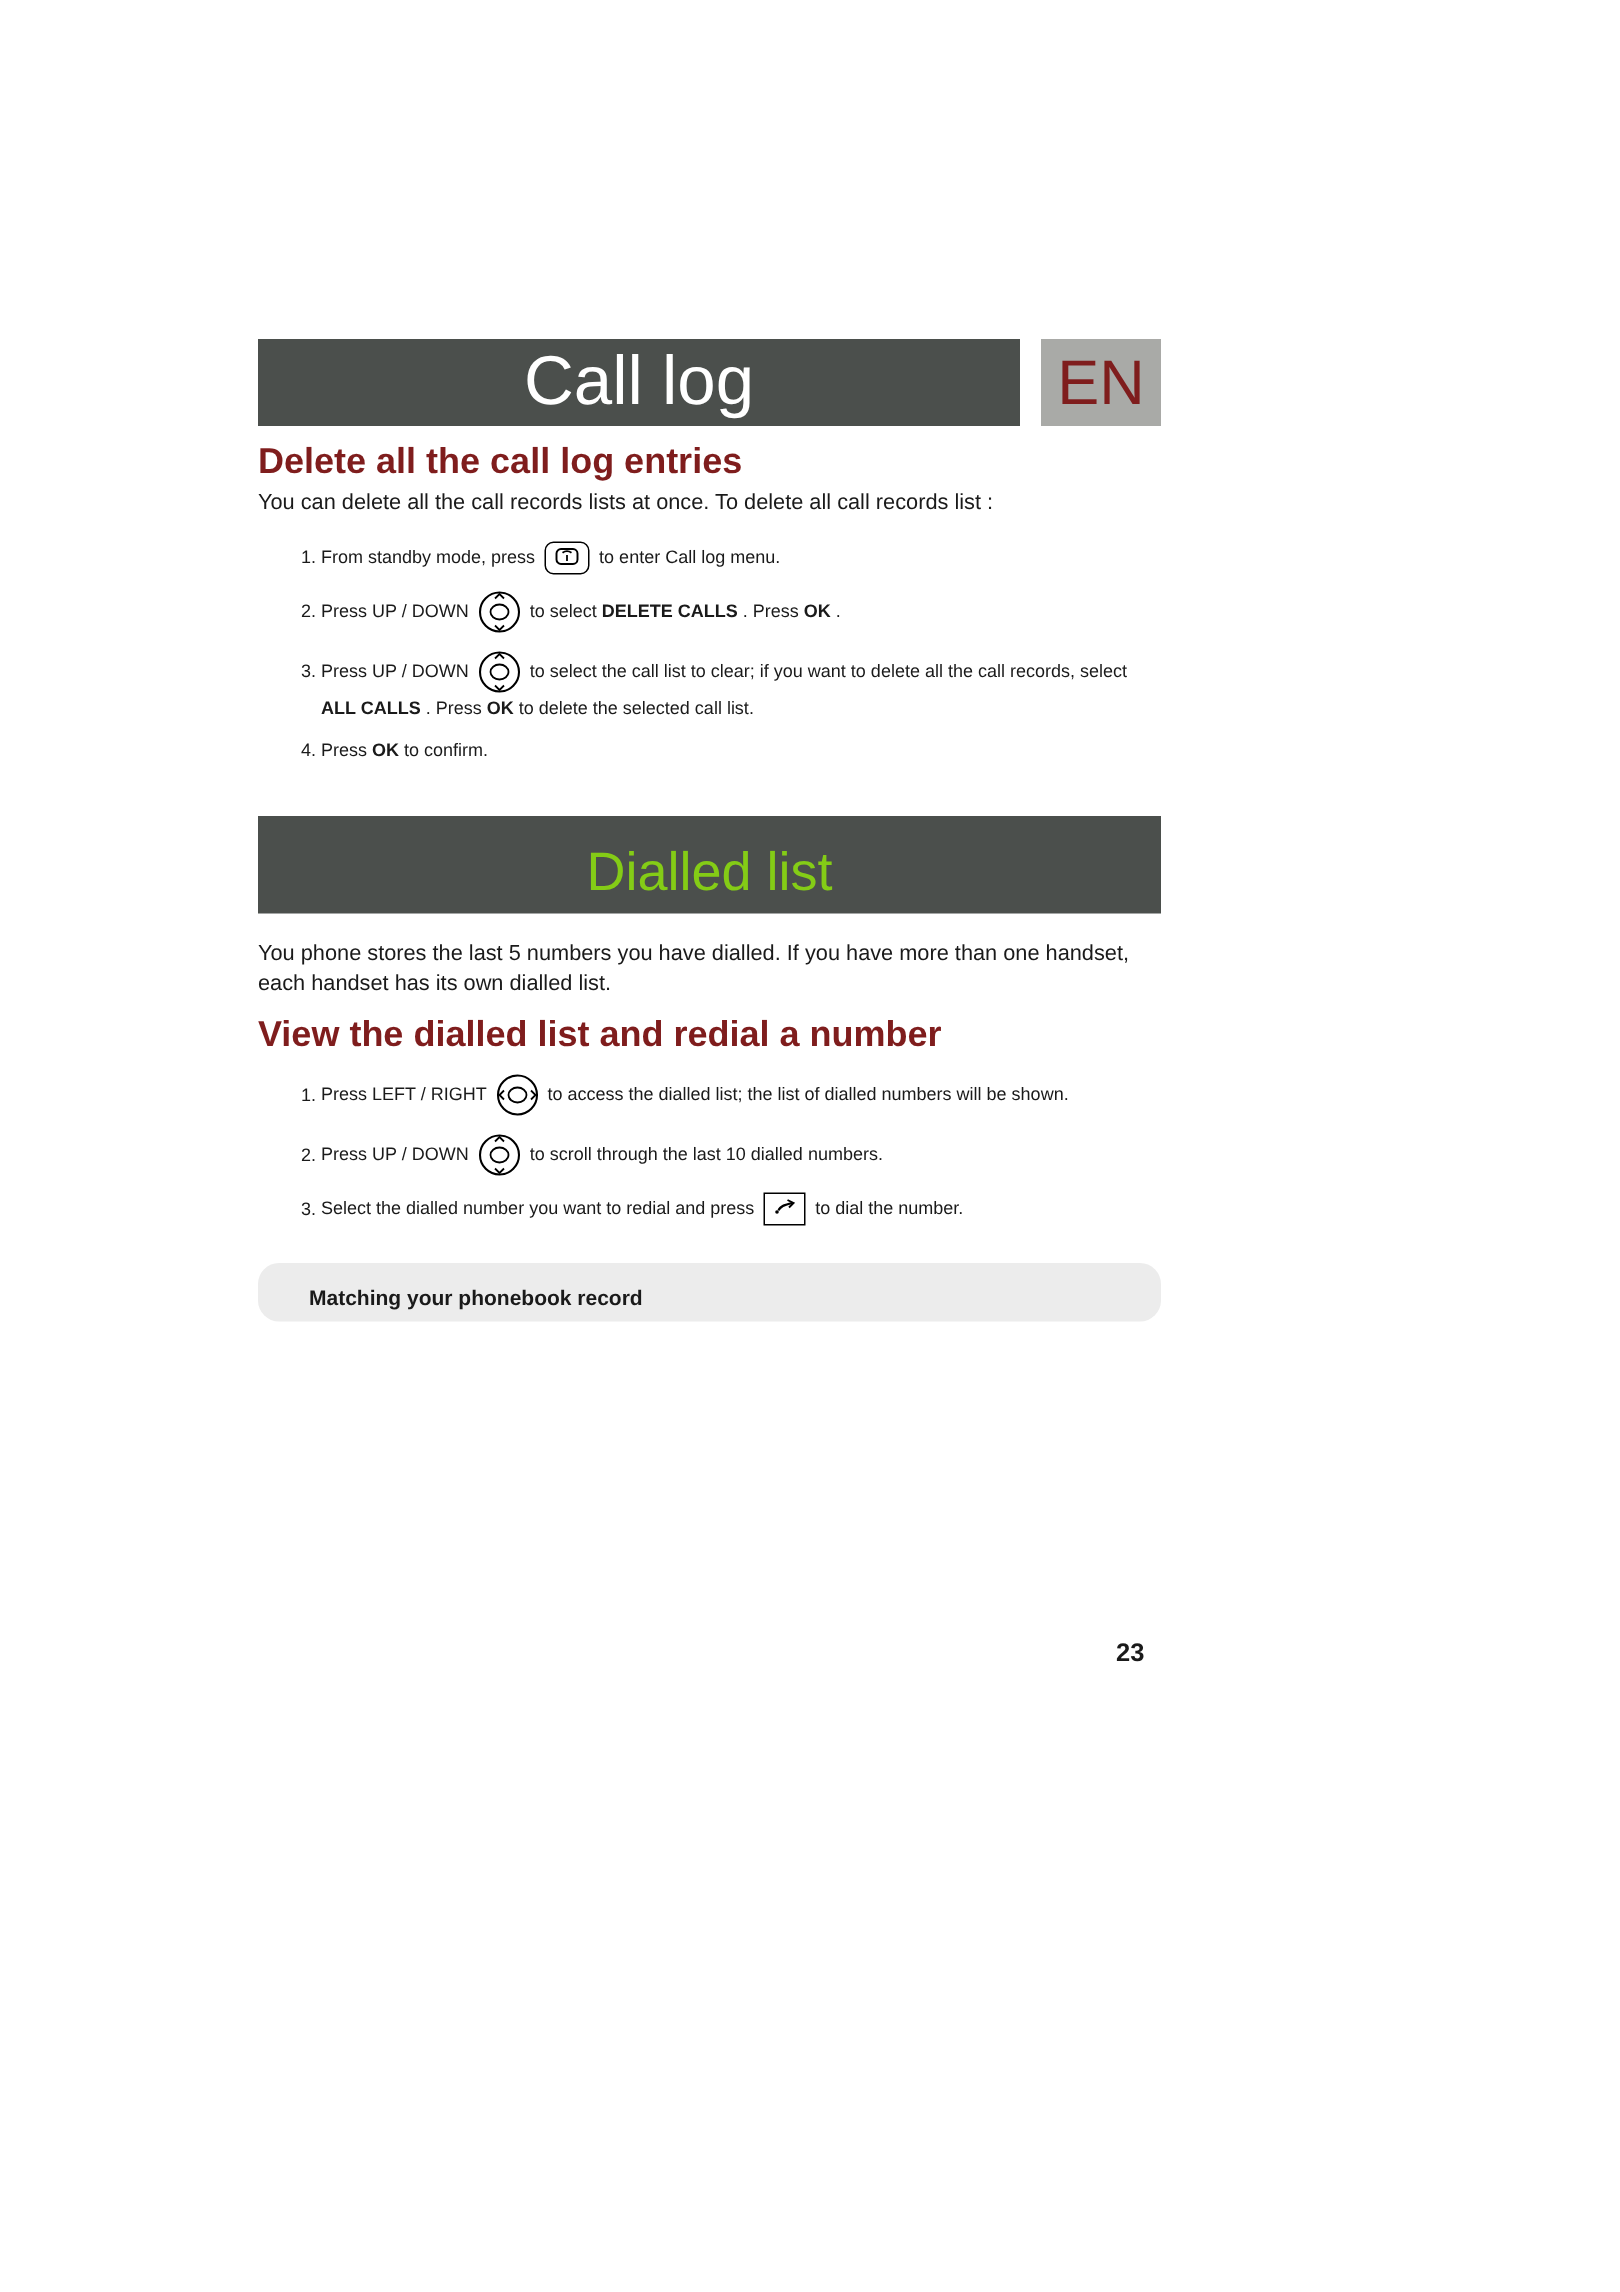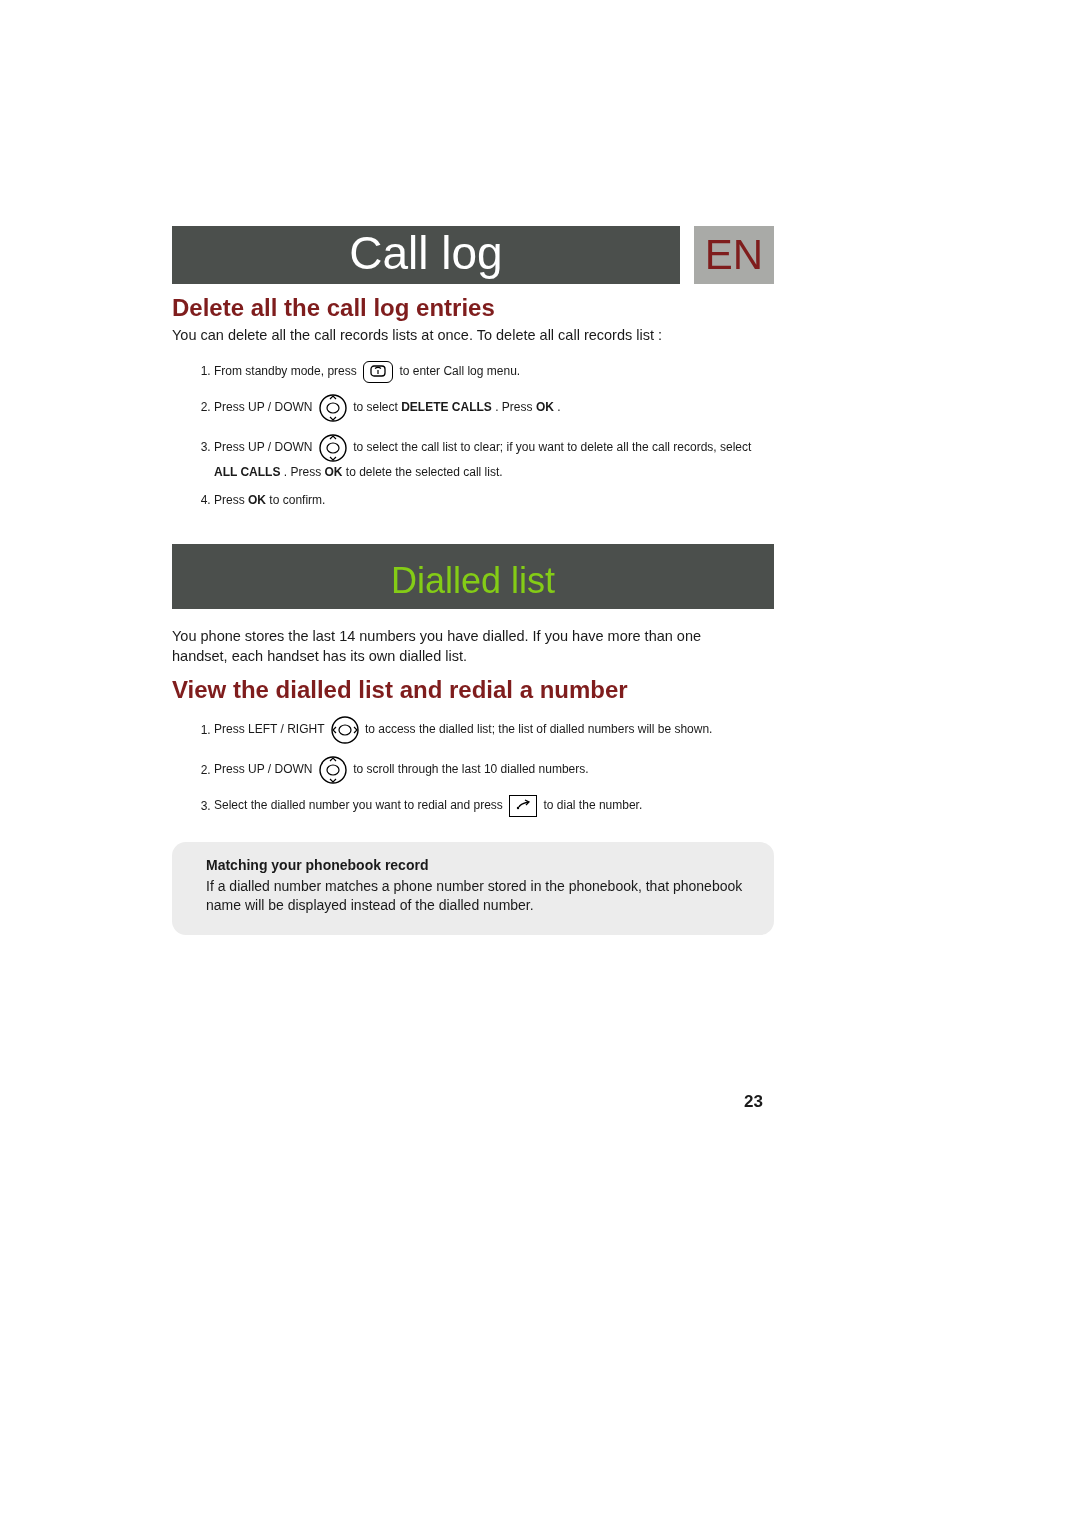--- a/index.html
+++ b/index.html
@@ -101,21 +101,21 @@
     font-size: 36px;
     font-weight: 300;
     padding: 18px 0 10px 0;
     line-height: 1.05;
     margin: 30px 0 18px 0;
   }
 
   .note-box {
     background: #ececec;
     border-radius: 14px;
-    padding: 14px 20px 20px 34px;
+    padding: 14px 20px 4px 34px;
     font-size: 14px;
     line-height: 1.35;
     margin: 16px 0 0 0;
   }
   .note-title {
     font-weight: 700;
     display: block;
     margin-bottom: 2px;
   }
 
@@ -187,21 +187,21 @@
     </li>
     <li>
       <span>Press </span>
       <b>OK</b>
       <span> to confirm.</span>
     </li>
   </ol>
 
   <div class="section-bar">Dialled list</div>
 
-  <div class="body-text">You phone stores the last 14 numbers you have dialled. If you have more than one handset, each handset has its own dialled list.</div>
+  <div class="body-text">You phone stores the last 5 numbers you have dialled. If you have more than one handset, each handset has its own dialled list.</div>
 
   <div class="sub-heading">View the dialled list and redial a number</div>
 
   <ol class="steps">
     <li>
       <span>Press LEFT / RIGHT </span>
       <span class="icon-nav">
         <svg width="30" height="30" viewBox="0 0 30 30">
           <ellipse cx="15" cy="15" rx="13" ry="13" fill="none" stroke="#000" stroke-width="1.4"></ellipse>
           <ellipse cx="15" cy="15" rx="6" ry="5" fill="none" stroke="#000" stroke-width="1.2"></ellipse>
@@ -231,17 +231,16 @@
           <path d="M4 8 C5 5, 9 4, 13 3" fill="none" stroke="#000" stroke-width="1.5"></path>
           <path d="M10 1 L14 3 L11 6" fill="none" stroke="#000" stroke-width="1.3"></path>
         </svg>
       </span>
       <span> to dial the number.</span>
     </li>
   </ol>
 
   <div class="note-box">
     <span class="note-title">Matching your phonebook record</span>
-    <span>If a dialled number matches a phone number stored in the phonebook, that phonebook name will be displayed instead of the dialled number.</span>
   </div>
 
   <div class="page-number">23</div>
 </div>
 
 </body></html>

